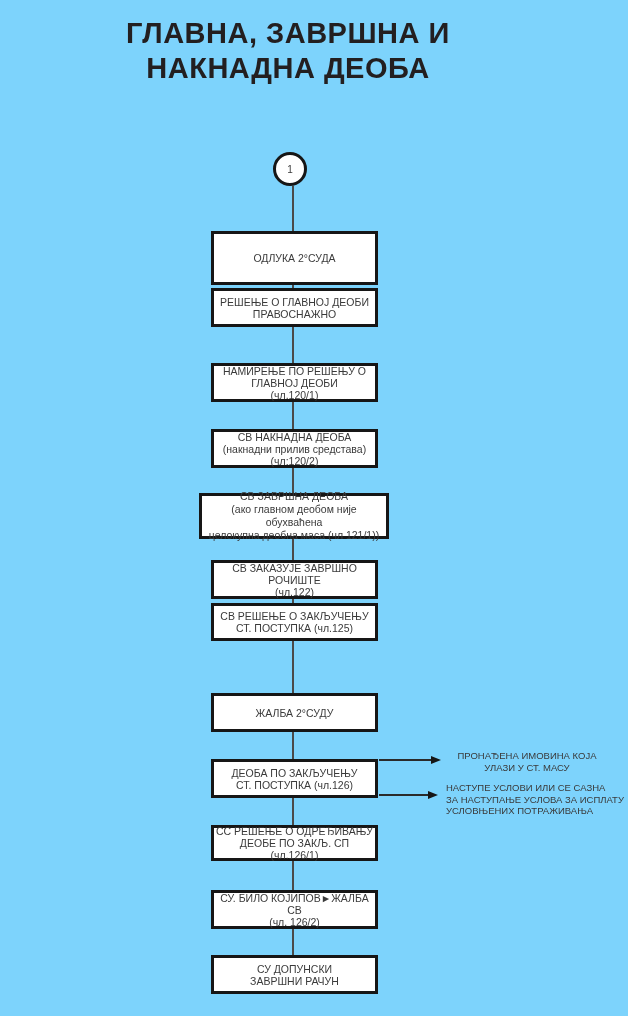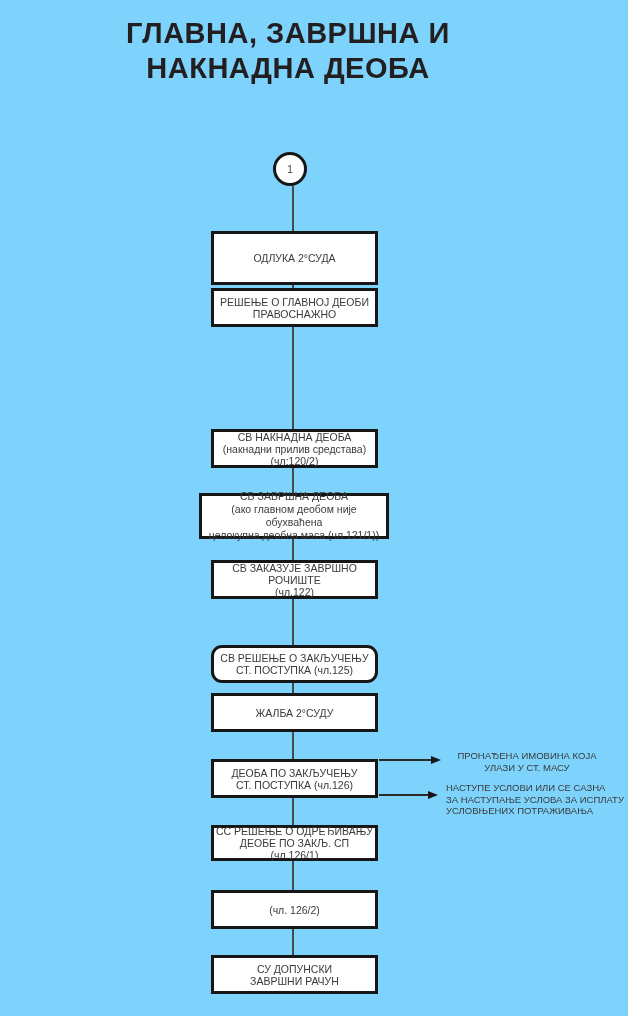--- a/index.html
+++ b/index.html
@@ -54,21 +54,21 @@
     font-size:10.5px;line-height:12px;
     color:#3a3a3a;
     z-index:1;
   }
   .b1 {top:231px;height:54px;}
   .b2 {top:288px;height:39px;}
   .b3 {top:363px;height:39px;}
   .b4 {top:429px;height:39px;}
   .b5 {top:493px;height:46px;left:199px;width:190px;line-height:13px;}
   .b6 {top:560px;height:39px;}
-  .b7 {top:645px;height:38px;border-radius:11px;}
+  .b7 {top:603px;height:38px;}
   .b8 {top:693px;height:39px;}
   .b9 {top:759px;height:39px;}
   .b10{top:825px;height:36px;text-align:right;}
   .b11{top:890px;height:39px;}
   .b12{top:955px;height:39px;}
   .hline{
     position:absolute;
     height:1.5px;background:#2a2a2a;
     z-index:0;
   }
@@ -109,20 +109,25 @@
 
   <div class="node b1">
     <div>ОДЛУКА 2°СУДА</div>
   </div>
 
   <div class="node b2">
     <div>РЕШЕЊЕ О ГЛАВНОЈ ДЕОБИ</div>
     <div>ПРАВОСНАЖНО</div>
   </div>
 
+  <div class="node b3">
+    <div>НАМИРЕЊЕ ПО РЕШЕЊУ О</div>
+    <div>ГЛАВНОЈ ДЕОБИ</div>
+    <div>(чл.120/1)</div>
+  </div>
 
   <div class="node b4">
     <div>СВ НАКНАДНА ДЕОБА</div>
     <div>(накнадни прилив средстава)</div>
     <div>(чл:120/2)</div>
   </div>
 
   <div class="node b5">
     <div>СВ ЗАВРШНА ДЕОБА</div>
     <div>(ако главном деобом није обухваћена</div>
@@ -149,20 +154,21 @@
     <div>СТ. ПОСТУПКА (чл.126)</div>
   </div>
 
   <div class="node b10">
     <div>СС РЕШЕЊЕ О ОДРЕЂИВАЊУ</div>
     <div>ДЕОБЕ ПО ЗАКЉ. СП</div>
     <div>(чл.126/1)</div>
   </div>
 
   <div class="node b11">
+    <div>СУ. БИЛО КОЈИПОВ►ЖАЛБА СВ</div>
     <div>(чл. 126/2)</div>
   </div>
 
   <div class="node b12">
     <div>СУ ДОПУНСКИ</div>
     <div>ЗАВРШНИ РАЧУН</div>
   </div>
 
   <div class="hline a1"></div>
   <div class="ahead h1"></div>

